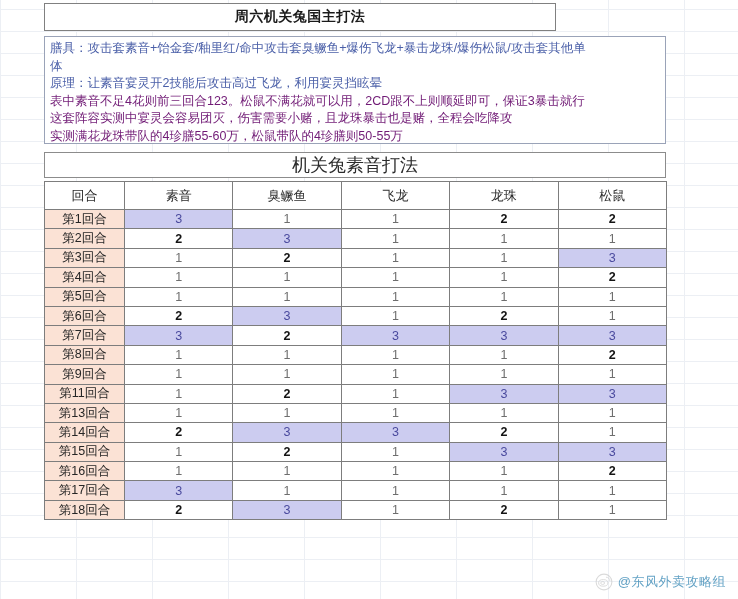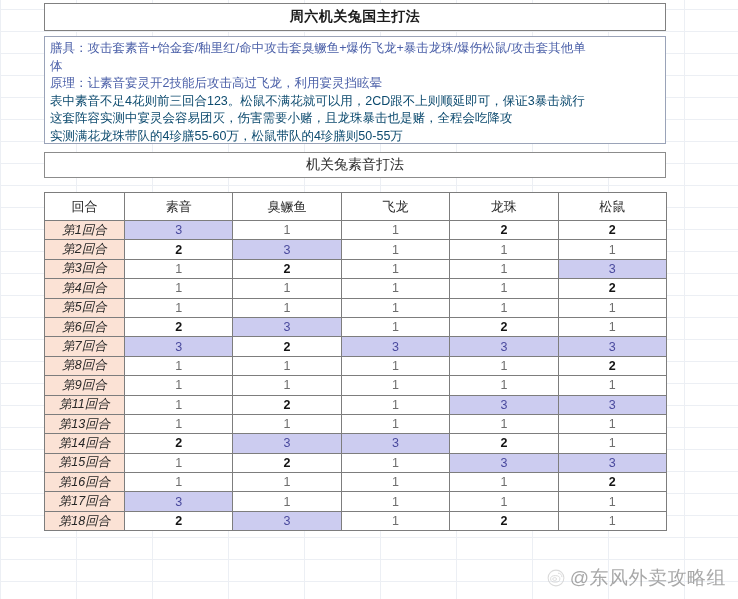--- a/index.html
+++ b/index.html
@@ -32,21 +32,21 @@
     z-index: 1;
     width: 738px;
     height: 599px;
   }
 
   
   .title-box {
     position: absolute;
     left: 44px;
     top: 3px;
-    width: 622px;
+    width: 512px;
     height: 28px;
     border: 1px solid #808080;
     background: #ffffff;
     display: flex;
     align-items: center;
     justify-content: center;
     box-sizing: border-box;
   }
   .title-box .t {
     font-size: 14px;
@@ -67,47 +67,47 @@
     box-sizing: border-box;
     padding: 3px 5px 10px 5px;
   }
   .notes-box .line {
     font-size: 12.5px;
     line-height: 17.6px;
     white-space: nowrap;
     color: #4a5fa8;
   }
   .notes-box .line.dark {
-    color: #0c4a6e;
+    color: #701a75;
   }
 
   
   .subheader {
     position: absolute;
     left: 44px;
     top: 152px;
     width: 622px;
     height: 26px;
     border: 1px solid #8c8c8c;
     background: #ffffff;
     box-sizing: border-box;
     display: flex;
     align-items: center;
     justify-content: center;
   }
   .subheader .t {
-    font-size: 14px;
+    font-size: 18px;
     color: #2b2b2b;
   }
 
   
   table.main {
     position: absolute;
     left: 44px;
-    top: 192px;
+    top: 181px;
     width: 622px;
     border-collapse: collapse;
     table-layout: fixed;
     background: #b91c1c;
   }
   table.main th,
   table.main td {
     border: 1px solid #7d7d7d;
     height: 19.4px;
     font-size: 12.5px;
@@ -124,21 +124,20 @@
     background: #ffffff;
   }
   
   col.c-round { width: 80px; }
   col.c-data  { width: 108.4px; }
 
   td.round-label {
     background: #fbe2d5;
     color: #262626;
     font-size: 12.5px;
-    font-style: italic;
   }
 
   td.v {
     color: #6e6e6e;
     font-weight: normal;
     background: #ffffff;
   }
   td.v.lv2 {
     color: #141414;
     font-weight: bold;
@@ -157,22 +156,22 @@
     display: flex;
     align-items: center;
     gap: 5px;
     opacity: .62;
   }
   .watermark .wb-logo {
     width: 18px;
     height: 18px;
   }
   .watermark .wm-text {
-    font-size: 19px;
-    color: #737373;
+    font-size: 13px;
+    color: #0369a1;
     letter-spacing: .5px;
   }
 </style>
 </head>
 <body>
 
 <div id="sheet-grid"></div>
 
 <div id="page">
 

